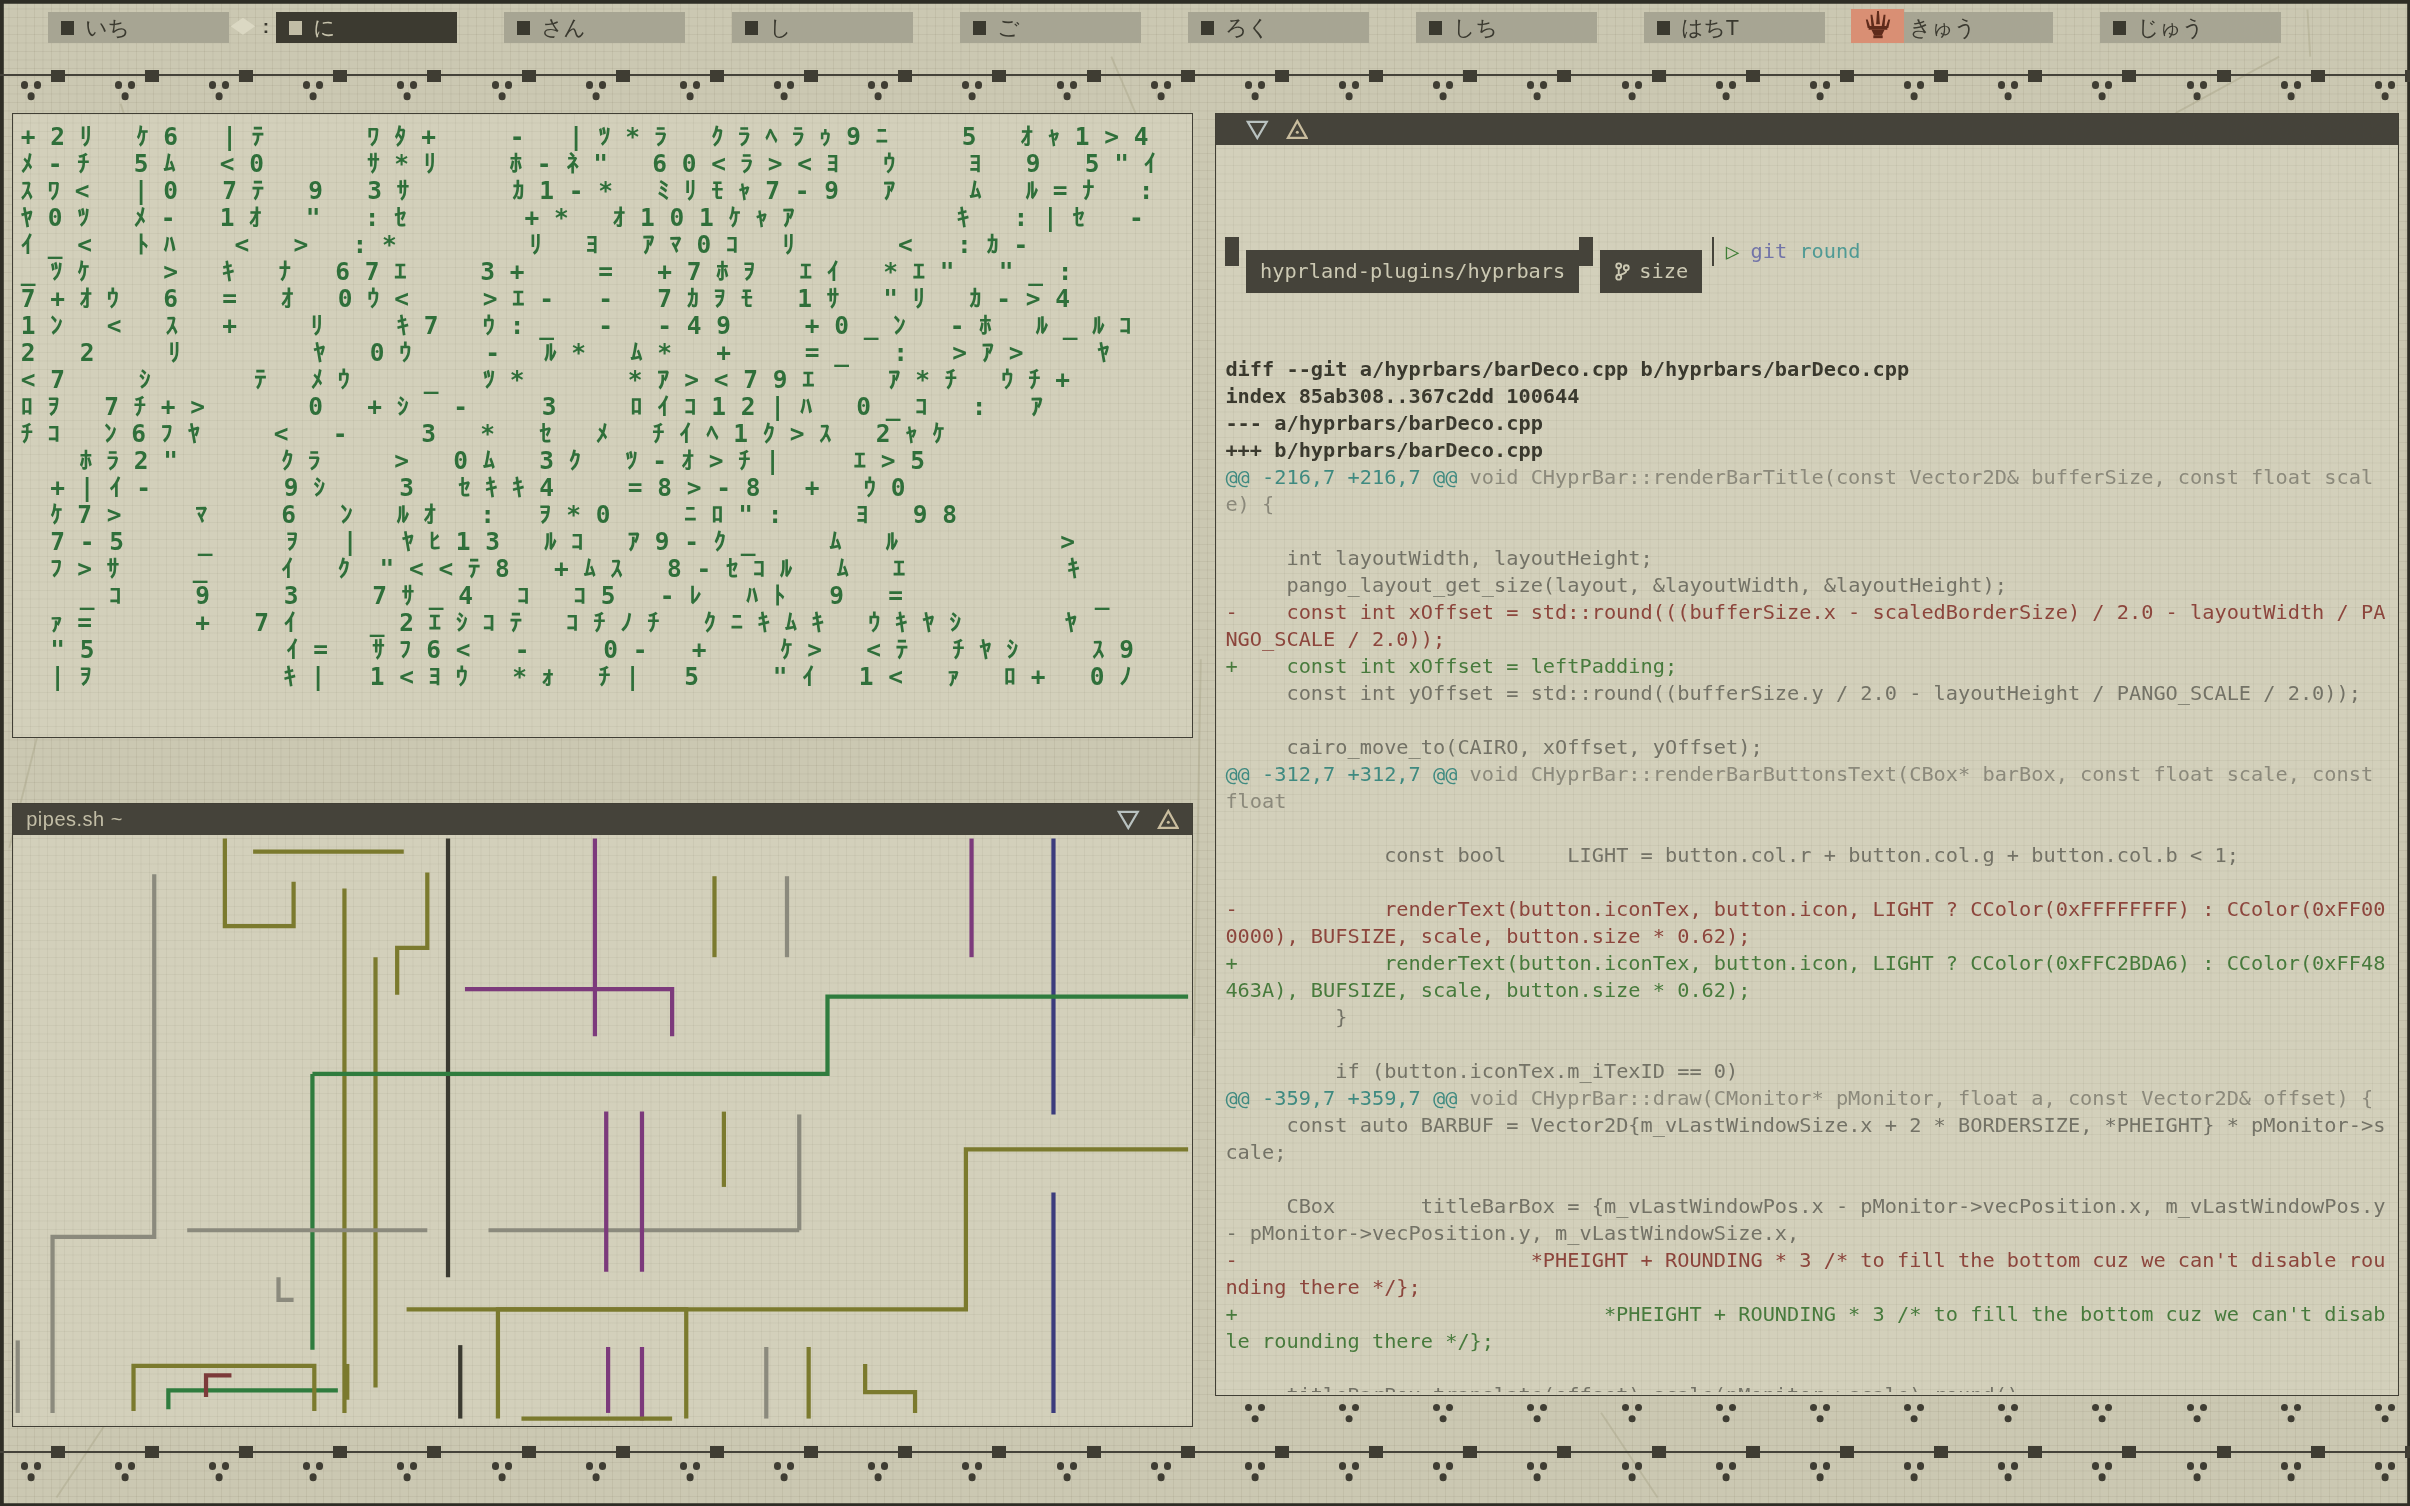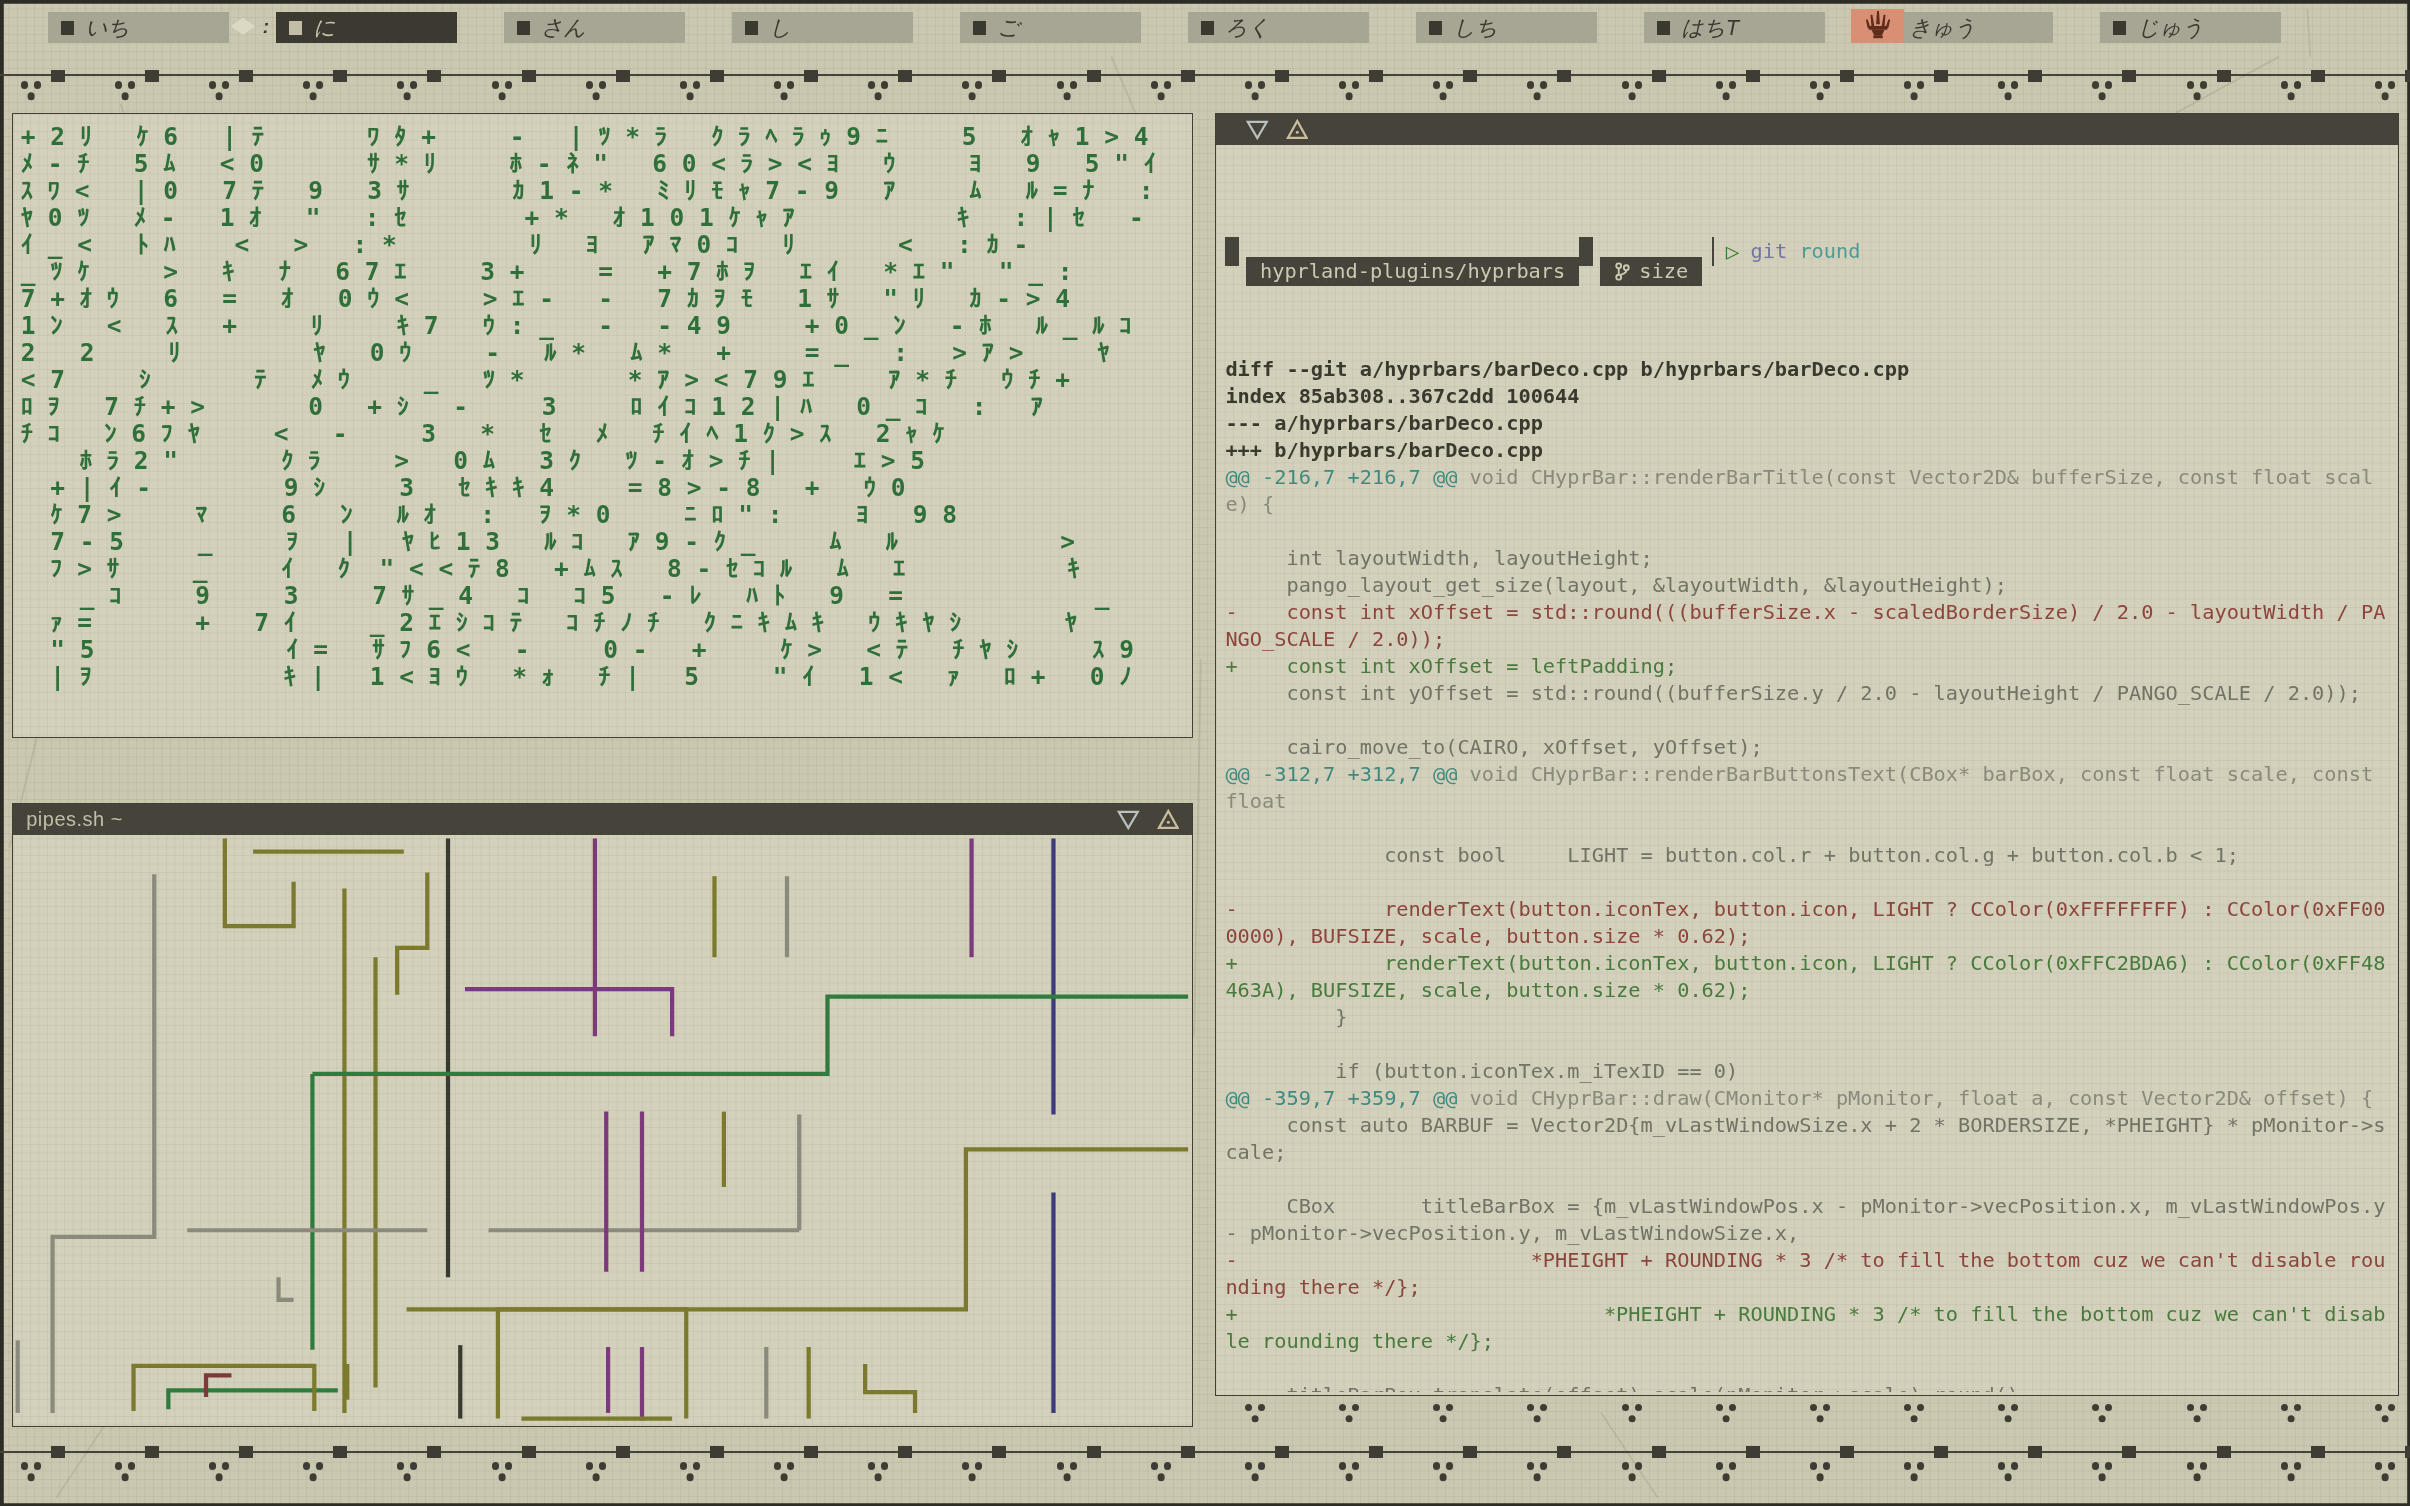--- a/index.html
+++ b/index.html
@@ -9,21 +9,21 @@
     background-image:
       linear-gradient(rgba(110,105,80,.10) 0.9px, transparent 0.9px),
       linear-gradient(90deg, rgba(110,105,80,.10) 0.9px, transparent 0.9px);
     background-size:8.5px 8.5px;
     box-shadow:inset 0 0 0 3.8px #2e2d25;
     font-family:"Liberation Sans", sans-serif;
   }
   
   .wallpaper-lines{position:absolute;inset:0;pointer-events:none;}
   
-  .topbar{position:absolute;left:0;top:0;width:1925px;height:45px;font-style:italic;}
+  .topbar{position:absolute;left:0;top:0;width:1925px;height:45px;}
   .tabs{position:absolute;left:48px;top:12.2px;display:flex;gap:47px;}
   .tab{
     width:181px;height:31px;background:#a7a593;display:flex;align-items:center;
     gap:11.3px;padding-left:13px;box-sizing:border-box;cursor:default;
     color:#3a392f;font-size:21.7px;position:relative;
   }
   .tab .sq{width:13px;height:14px;background:#3a392f;flex:0 0 auto;}
   .tab.active{background:#3c3a30;color:#c6c2ab;}
   .tab.active .sq{background:#c2bda6;}
   .ws-pointer{position:absolute;right:-40px;top:5.6px;display:flex;align-items:center;gap:7.5px;}
@@ -69,21 +69,21 @@
   .pipes-wrap{height:589px;overflow:hidden;}
   .pipes-wrap svg{display:block;}
   
   .termbody{
     padding:7.5px 3.8px 5.6px 9.4px;font-family:"DejaVu Sans Mono", monospace;
     font-size:20.3px;line-height:27px;color:#737266;
     white-space:pre-wrap;word-break:break-all;overflow:hidden;height:1247px;box-sizing:border-box;
   }
   .prompt{display:flex;align-items:center;height:32px;margin:1.9px 0 7.5px 0;white-space:nowrap;}
   .chip-edge{width:14px;height:29px;background:#45433a;margin-right:6.6px;flex:0 0 auto;}
-  .chip{height:29px;line-height:29px;background:#45433a;color:#ccc9b3;padding:0 14px;flex:0 0 auto;display:flex;align-items:center;gap:8.5px;margin-top:40px;}
+  .chip{height:43px;line-height:29px;background:#45433a;color:#ccc9b3;padding:0 14px;flex:0 0 auto;display:flex;align-items:center;gap:8.5px;margin-top:40px;}
   .chip .branch-ico{display:block;}
   .vsep{width:2.8px;height:29px;background:#45433a;margin:0 11.3px 0 9.4px;flex:0 0 auto;}
   .parrow{color:#3f7d35;font-size:22.6px;font-weight:bold;margin-right:11.3px;}
   .cmd-name{color:#7274a8;}
   .cmd-arg{color:#4f9a94;margin-left:12.2px;}
   .dl{min-height:27px;}
   .dl.meta{color:#3a392e;font-weight:bold;}
   .dl.ctx{color:#737266;}
   .dl.del{color:#8c453c;}
   .dl.add{color:#477a3c;}

